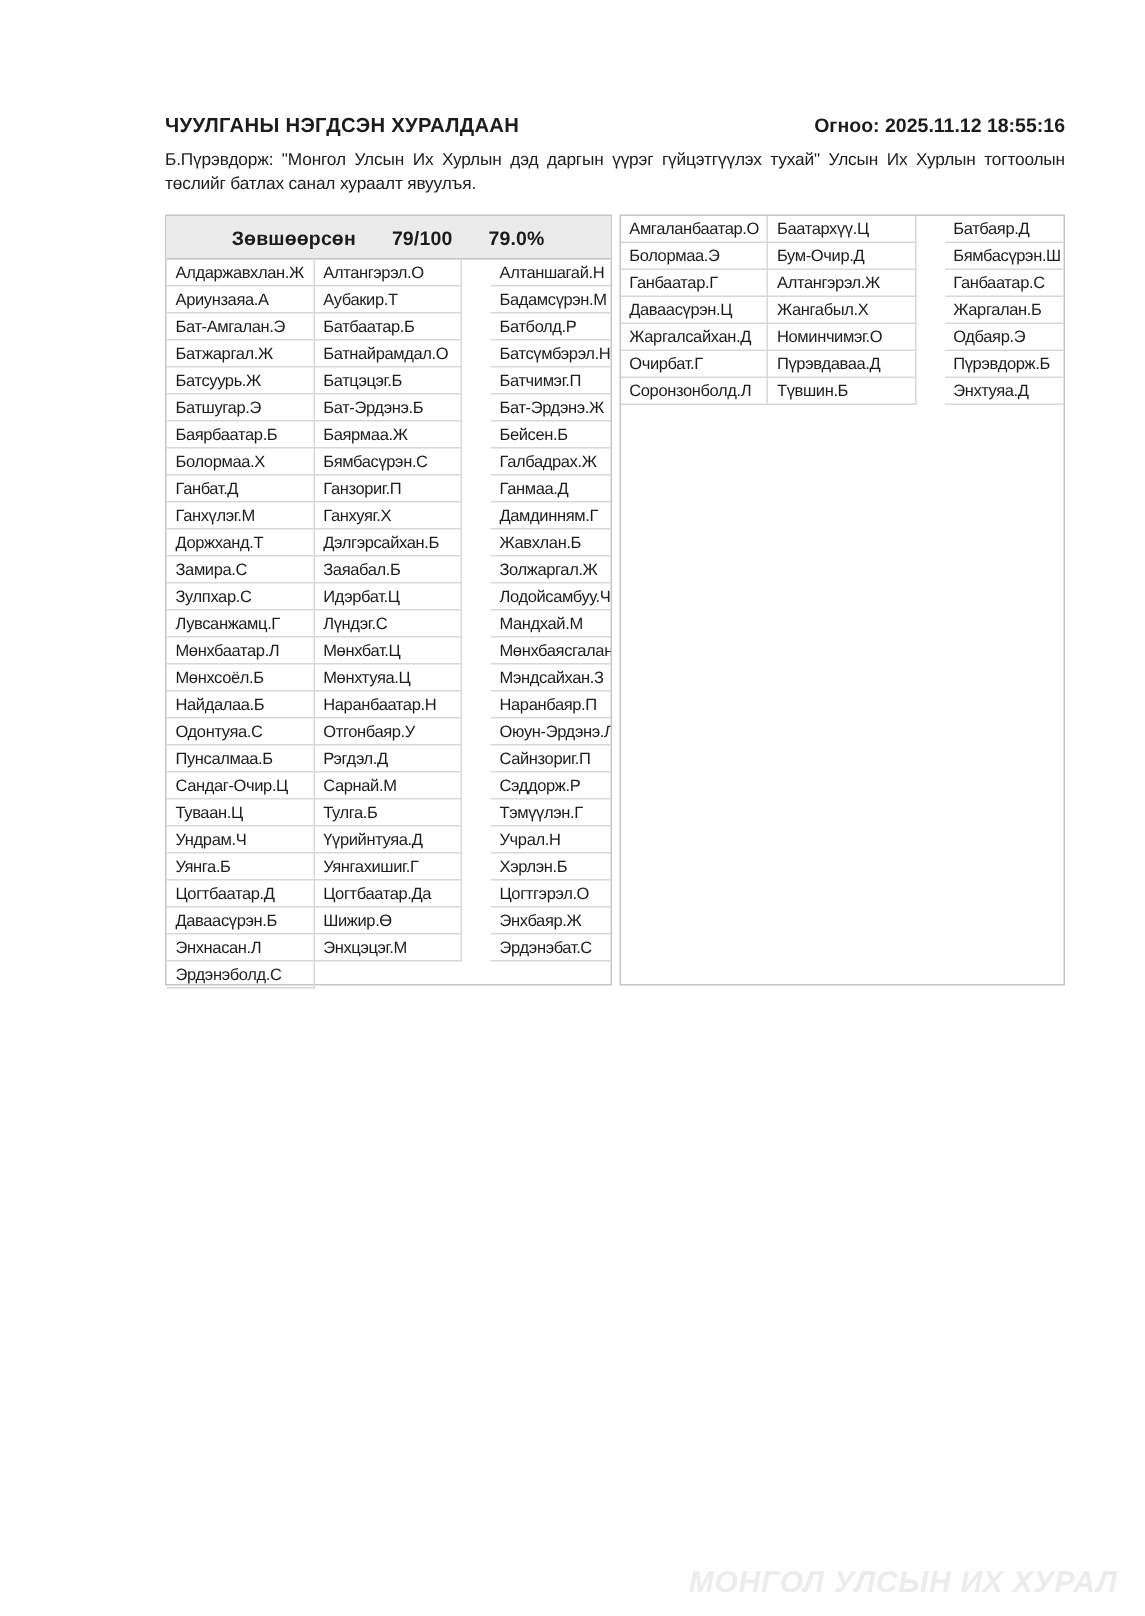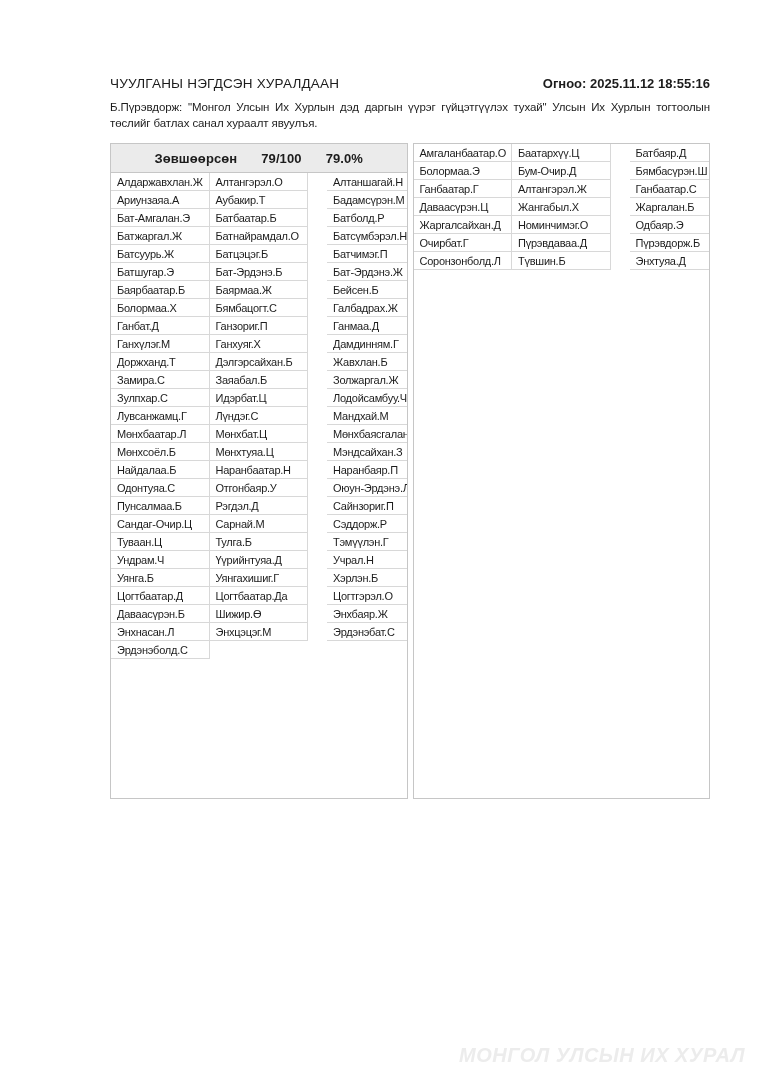--- a/index.html
+++ b/index.html
@@ -16,42 +16,42 @@
     left: 110px; top: 76px;
     width: 600px;
   }
   .header-row {
     display: flex;
     justify-content: space-between;
     align-items: baseline;
   }
   .title {
     font-size: 13.5px;
-    font-weight: 400;
+    font-weight: 700;
     letter-spacing: 0.2px;
     white-space: nowrap;
   }
   .date {
     font-size: 13px;
     font-weight: 700;
     white-space: nowrap;
   }
   .description {
     margin: 9px 0 0 0;
     font-size: 11.5px;
     line-height: 15.5px;
     text-align: justify;
     text-align-last: left;
     letter-spacing: -0.1px;
   }
   .tables {
     display: flex;
     gap: 5px;
     margin-top: 12px;
-    height: 656px;
+    height: 514px;
     align-items: stretch;
   }
   .panel {
     flex: 1 1 0;
     min-width: 0;
     border: 1px solid #c6c6c6;
     background: #ffffff;
     display: flex;
     flex-direction: column;
     box-sizing: border-box;
@@ -136,21 +136,21 @@
           <div class="cell">Батсуурь.Ж</div>
           <div class="cell">Батцэцэг.Б</div>
           <div class="cell">Батчимэг.П</div>
           <div class="cell">Батшугар.Э</div>
           <div class="cell">Бат-Эрдэнэ.Б</div>
           <div class="cell">Бат-Эрдэнэ.Ж</div>
           <div class="cell">Баярбаатар.Б</div>
           <div class="cell">Баярмаа.Ж</div>
           <div class="cell">Бейсен.Б</div>
           <div class="cell">Болормаа.Х</div>
-          <div class="cell">Бямбацогт.С</div>
+          <div class="cell">Бямбасүрэн.С</div>
           <div class="cell">Галбадрах.Ж</div>
           <div class="cell">Ганбат.Д</div>
           <div class="cell">Ганзориг.П</div>
           <div class="cell">Ганмаа.Д</div>
           <div class="cell">Ганхүлэг.М</div>
           <div class="cell">Ганхуяг.Х</div>
           <div class="cell">Дамдинням.Г</div>
           <div class="cell">Доржханд.Т</div>
           <div class="cell">Дэлгэрсайхан.Б</div>
           <div class="cell">Жавхлан.Б</div>

